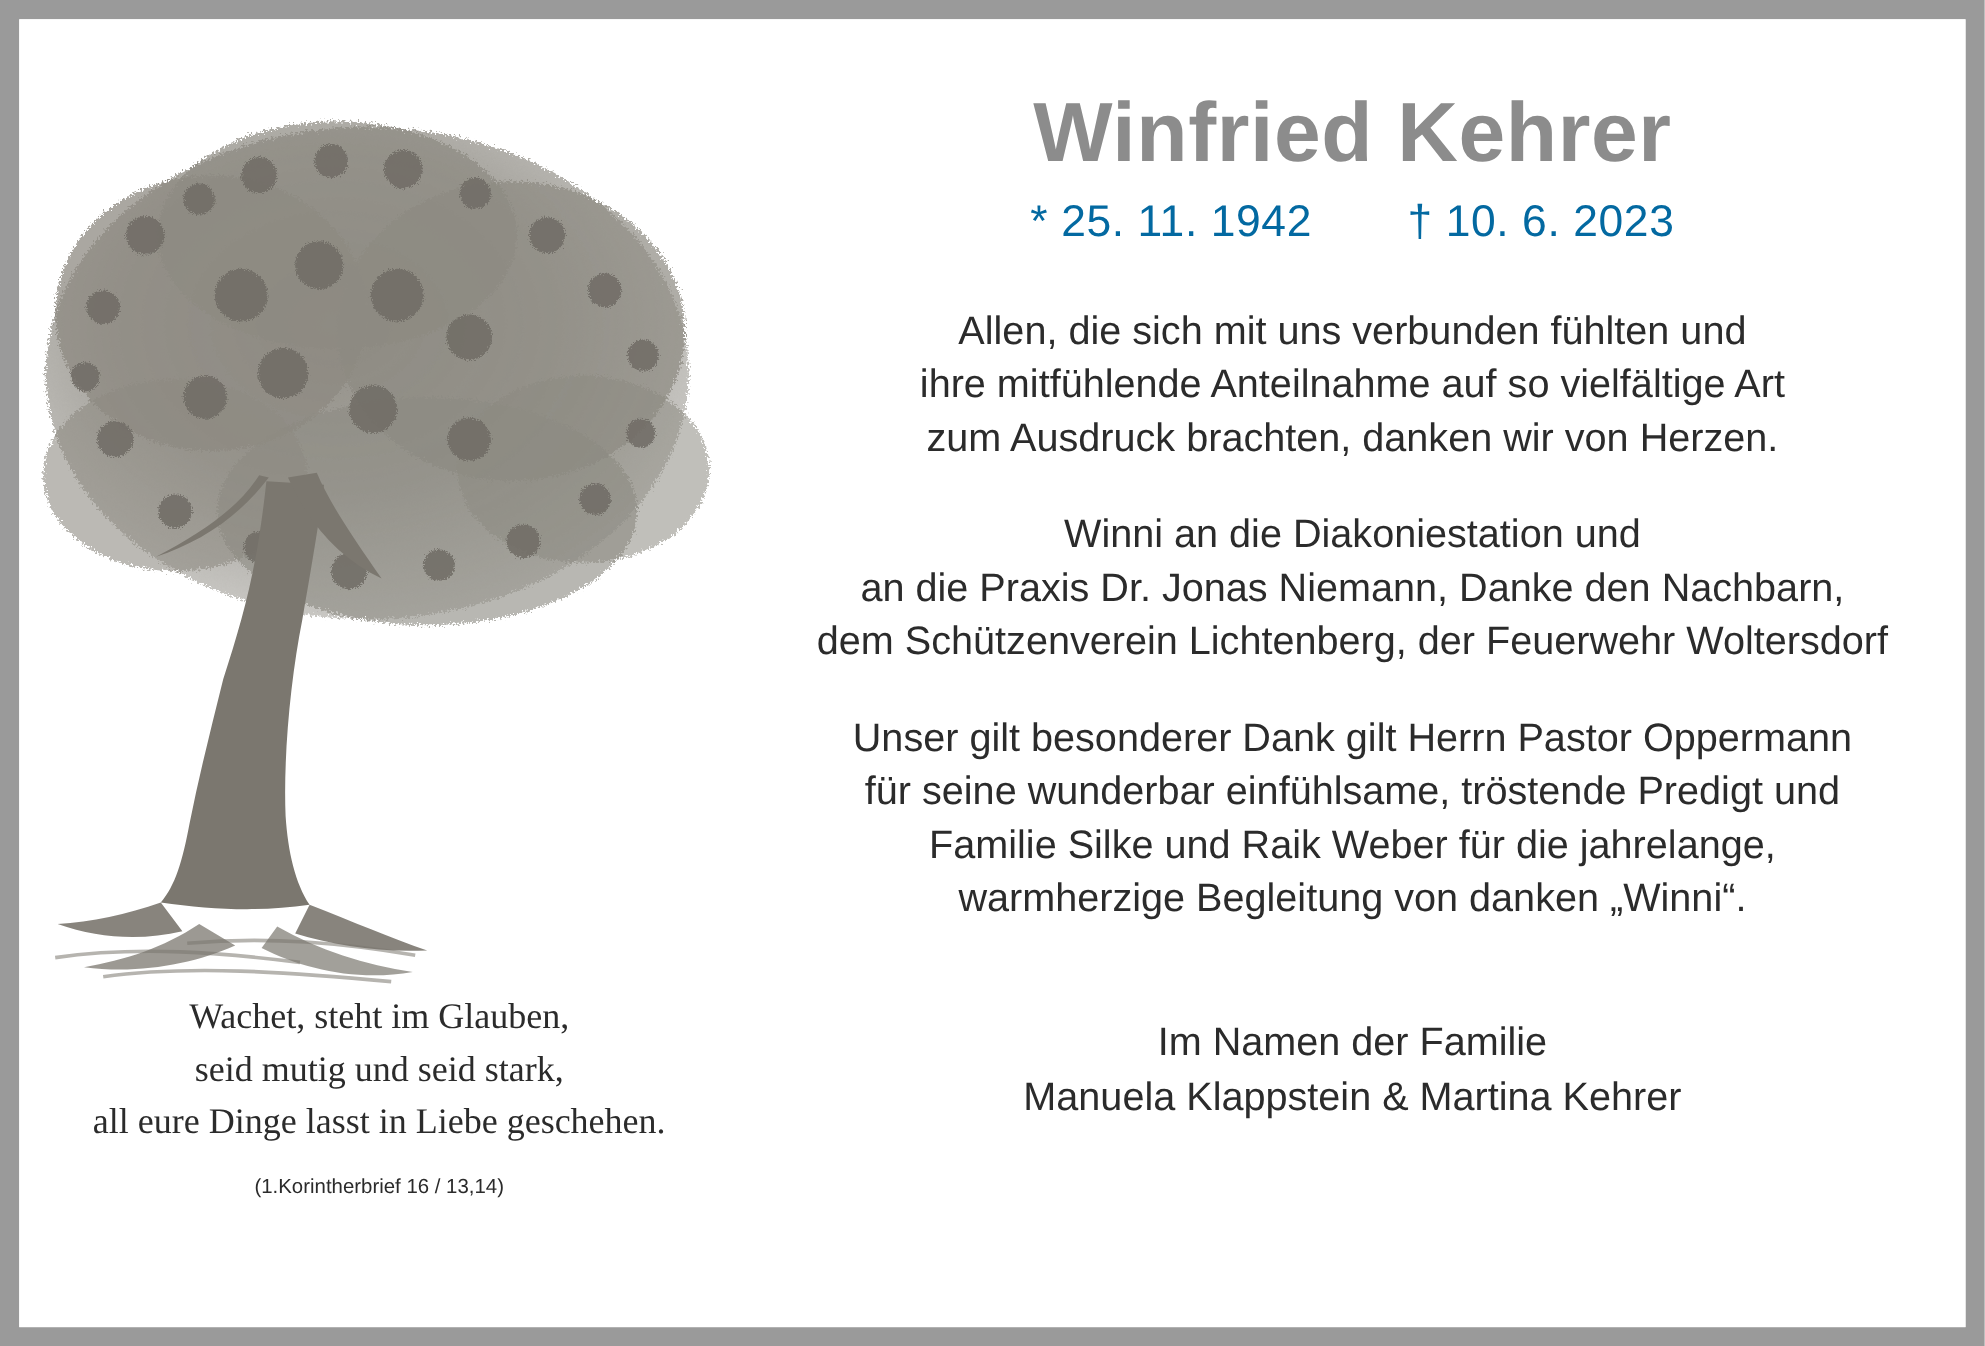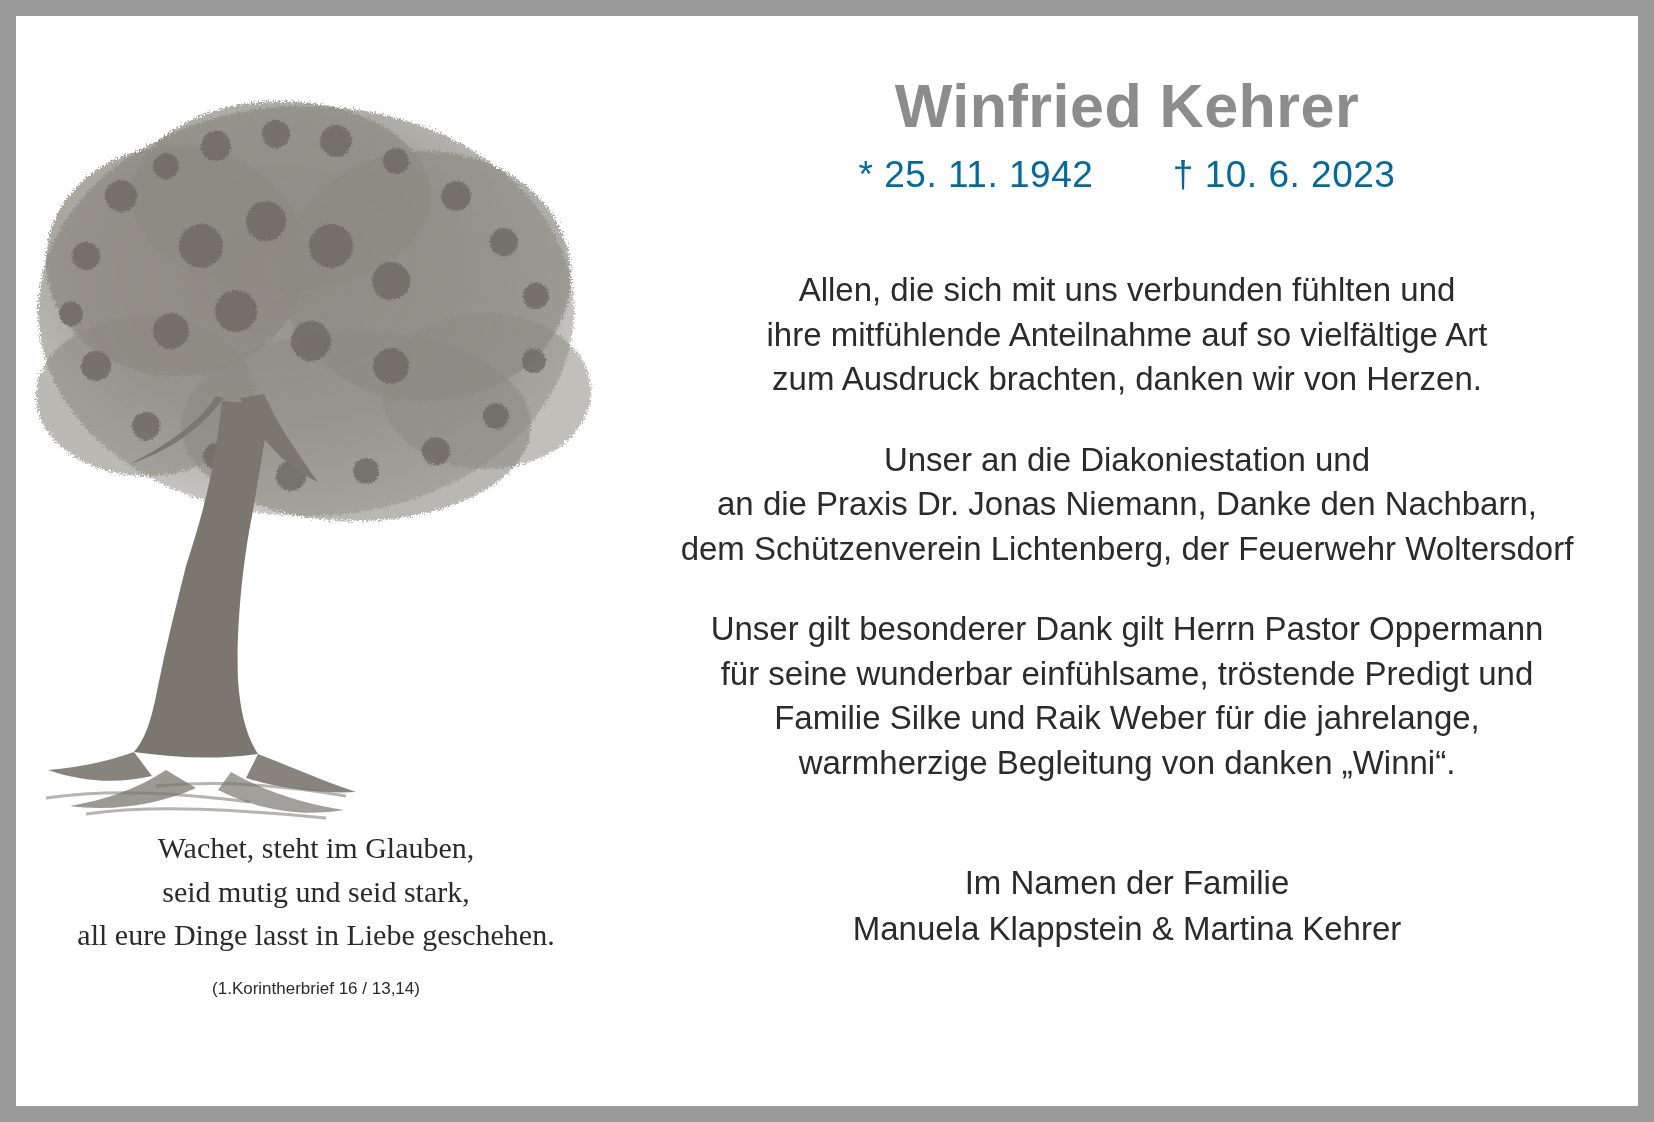--- a/index.html
+++ b/index.html
@@ -70,21 +70,21 @@
     position: absolute;
     left: 600px;
     top: 0;
     width: 1022px;
     height: 100%;
     text-align: center;
     color: #2b2b2b;
   }
   .name {
     margin-top: 58px;
-    font-size: 61px;
+    font-size: 70px;
     font-weight: bold;
     color: #8c8c8c;
     letter-spacing: 0.5px;
     line-height: 1.05;
   }
   .dates {
     margin-top: 16px;
     font-size: 37px;
     letter-spacing: 0.5px;
     color: #0369a1;
@@ -92,21 +92,21 @@
   .dates .gap {
     display: inline-block;
     width: 58px;
   }
   .para {
     margin-top: 40px;
     font-size: 33px;
     line-height: 1.35;
     color: #2b2b2b;
   }
-  .para.p1 { margin-top: 72px; }
+  .para.p1 { margin-top: 48px; }
   .para.p2 { margin-top: 36px; }
   .para.p3 { margin-top: 36px; }
   .signoff {
     margin-top: 74px;
     font-size: 33px;
     line-height: 1.4;
     color: #2b2b2b;
   }
   .line { display: block; white-space: nowrap; }
 </style>
@@ -223,21 +223,21 @@
         <span>10. 6. 2023</span>
       </div>
 
       <div class="para p1">
         <span class="line">Allen, die sich mit uns verbunden fühlten und</span>
         <span class="line">ihre mitfühlende Anteilnahme auf so vielfältige Art</span>
         <span class="line">zum Ausdruck brachten, danken wir von Herzen.</span>
       </div>
 
       <div class="para p2">
-        <span class="line">Unser an die Diakoniestation und</span>
+        <span class="line">Winni an die Diakoniestation und</span>
         <span class="line">an die Praxis Dr. Jonas Niemann, Danke den Nachbarn,</span>
         <span class="line">dem Schützenverein Lichtenberg, der Feuerwehr Woltersdorf</span>
       </div>
 
       <div class="para p3">
         <span class="line">Unser gilt besonderer Dank gilt Herrn Pastor Oppermann</span>
         <span class="line">für seine wunderbar einfühlsame, tröstende Predigt und</span>
         <span class="line">Familie Silke und Raik Weber für die jahrelange,</span>
         <span class="line">warmherzige Begleitung von danken „Winni“.</span>
       </div>

